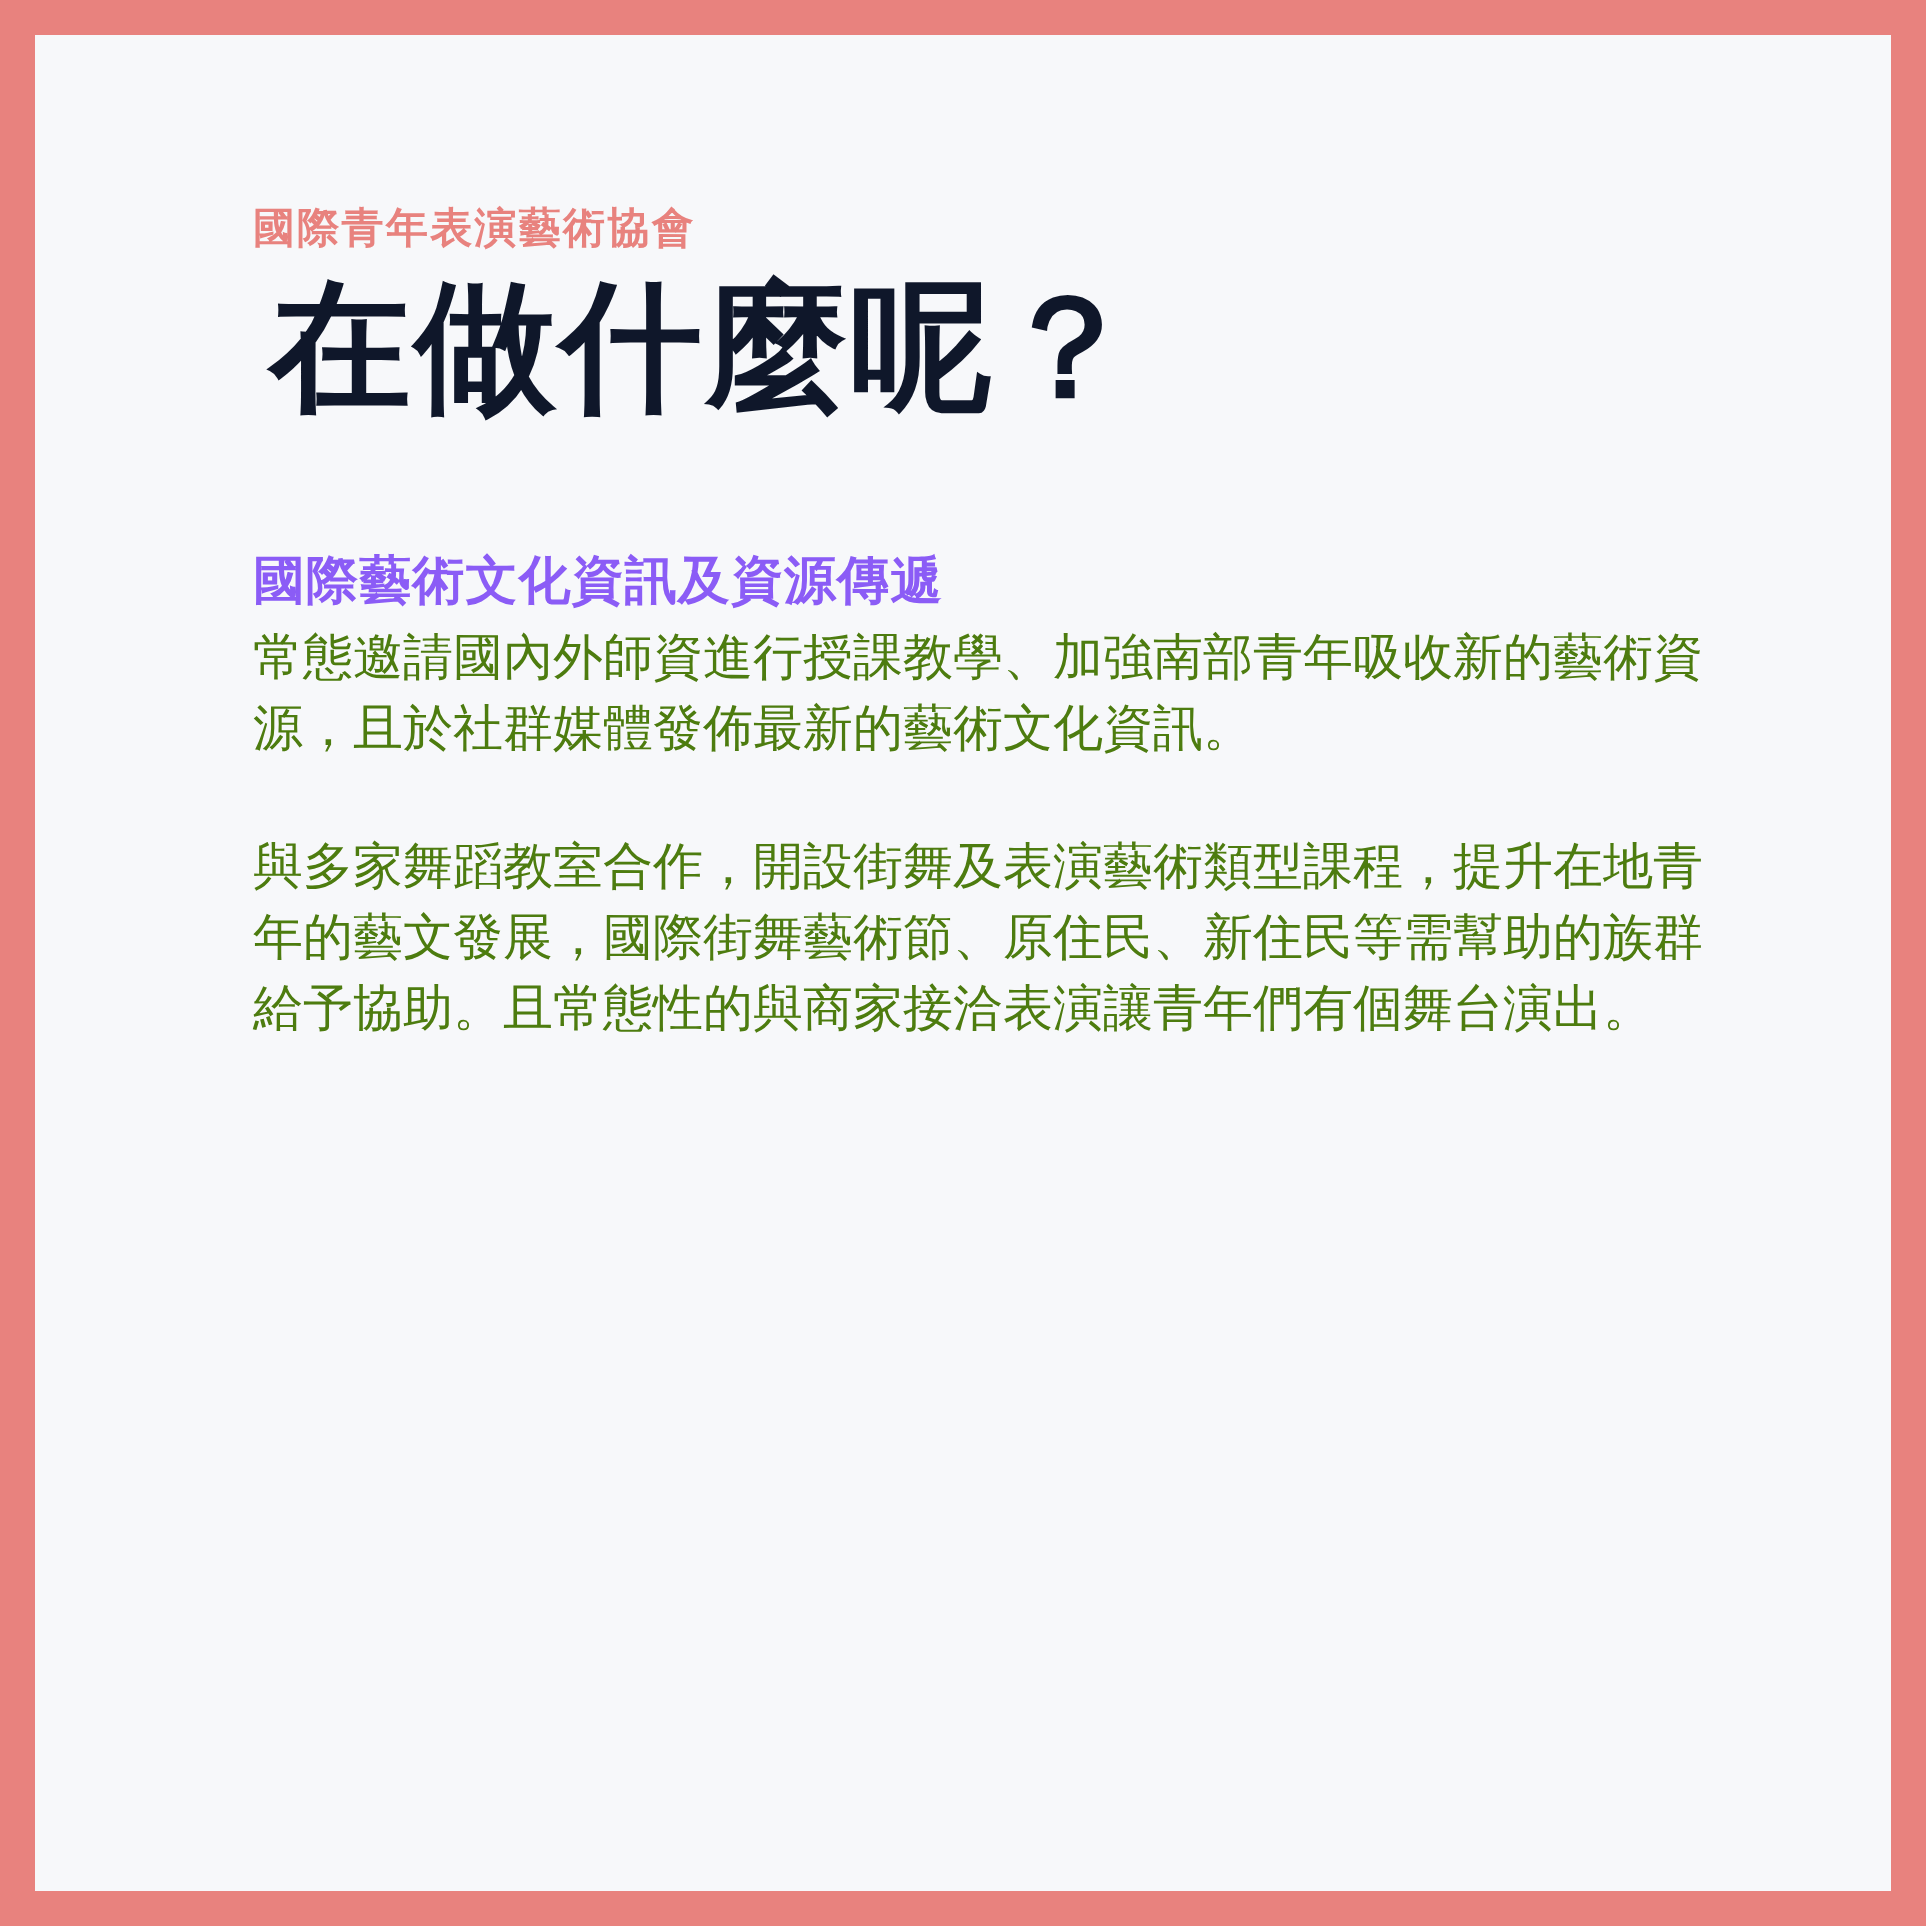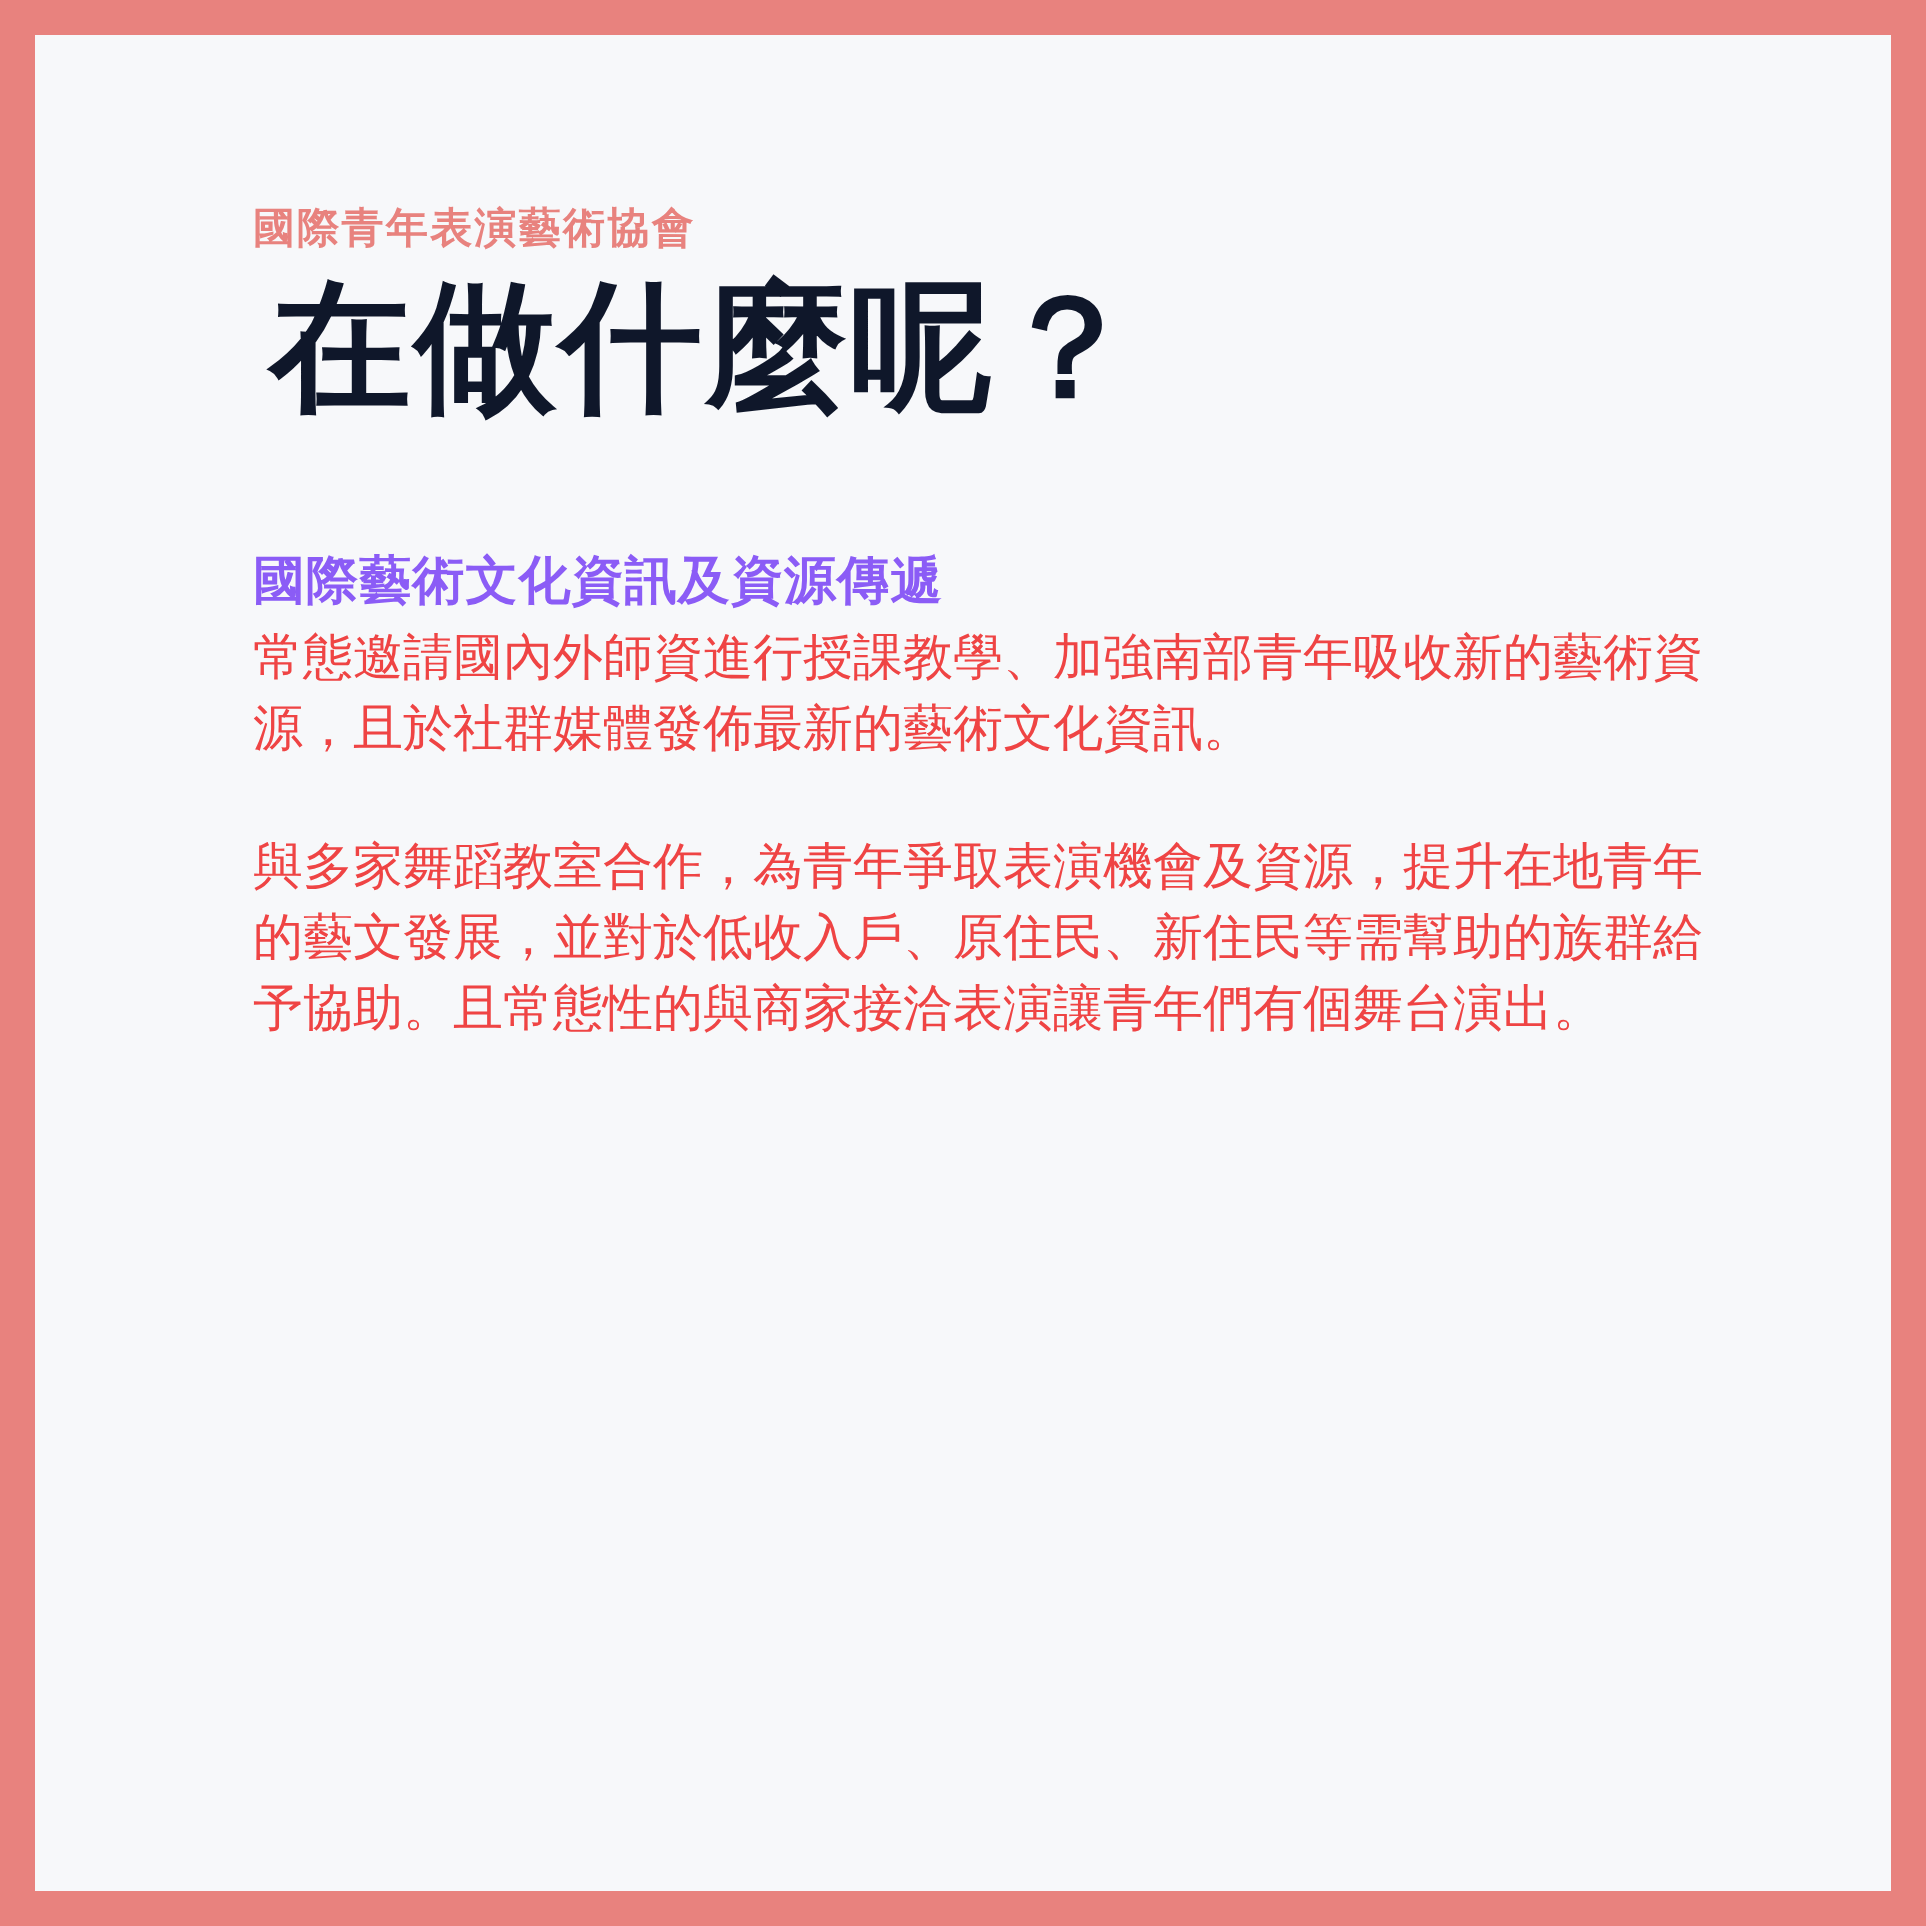--- a/index.html
+++ b/index.html
@@ -58,21 +58,21 @@
   }
   .sec-title {
     color: #8b5cf6;
     font-size: 52px;
     font-weight: bold;
     letter-spacing: 1.1px;
     line-height: 1.25;
     margin: 0 0 9px 0;
   }
   .sec-body {
-    color: #ef4444;
+    color: #4d7c0f;
     font-size: 50px;
     font-weight: normal;
     line-height: 1.42;
     letter-spacing: 0px;
     margin: 0;
     max-width: 1472px;
   }
 </style>
 </head>
 <body>
@@ -85,19 +85,19 @@
 
     <div class="sections">
 
       <div class="section">
         <h2 class="sec-title">國際藝術文化資訊及資源傳遞</h2>
         <p class="sec-body">常態邀請國內外師資進行授課教學、加強南部青年吸收新的藝術資源，且於社群媒體發佈最新的藝術文化資訊。</p>
       </div>
 
 
       <div class="section">
-        <p class="sec-body">與多家舞蹈教室合作，為青年爭取表演機會及資源，提升在地青年的藝文發展，並對於低收入戶、原住民、新住民等需幫助的族群給予協助。且常態性的與商家接洽表演讓青年們有個舞台演出。</p>
+        <p class="sec-body">與多家舞蹈教室合作，開設街舞及表演藝術類型課程，提升在地青年的藝文發展，國際街舞藝術節、原住民、新住民等需幫助的族群給予協助。且常態性的與商家接洽表演讓青年們有個舞台演出。</p>
       </div>
 
     </div>
   </div>
 </div>
 
 
 </body></html>

